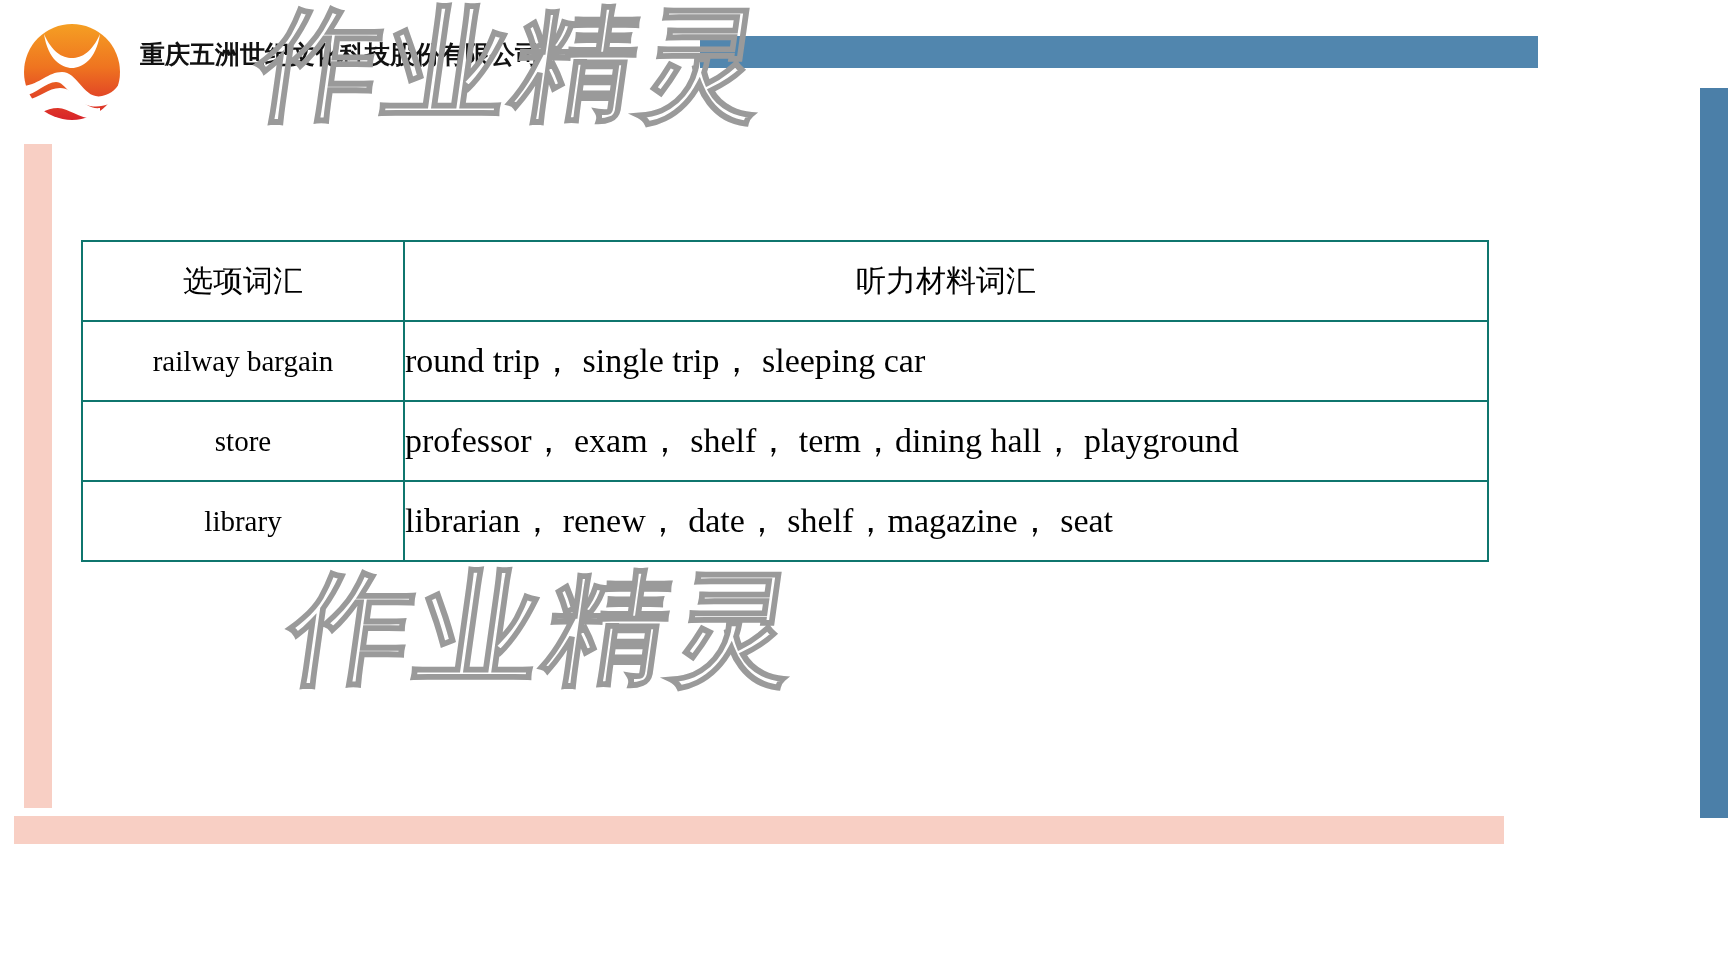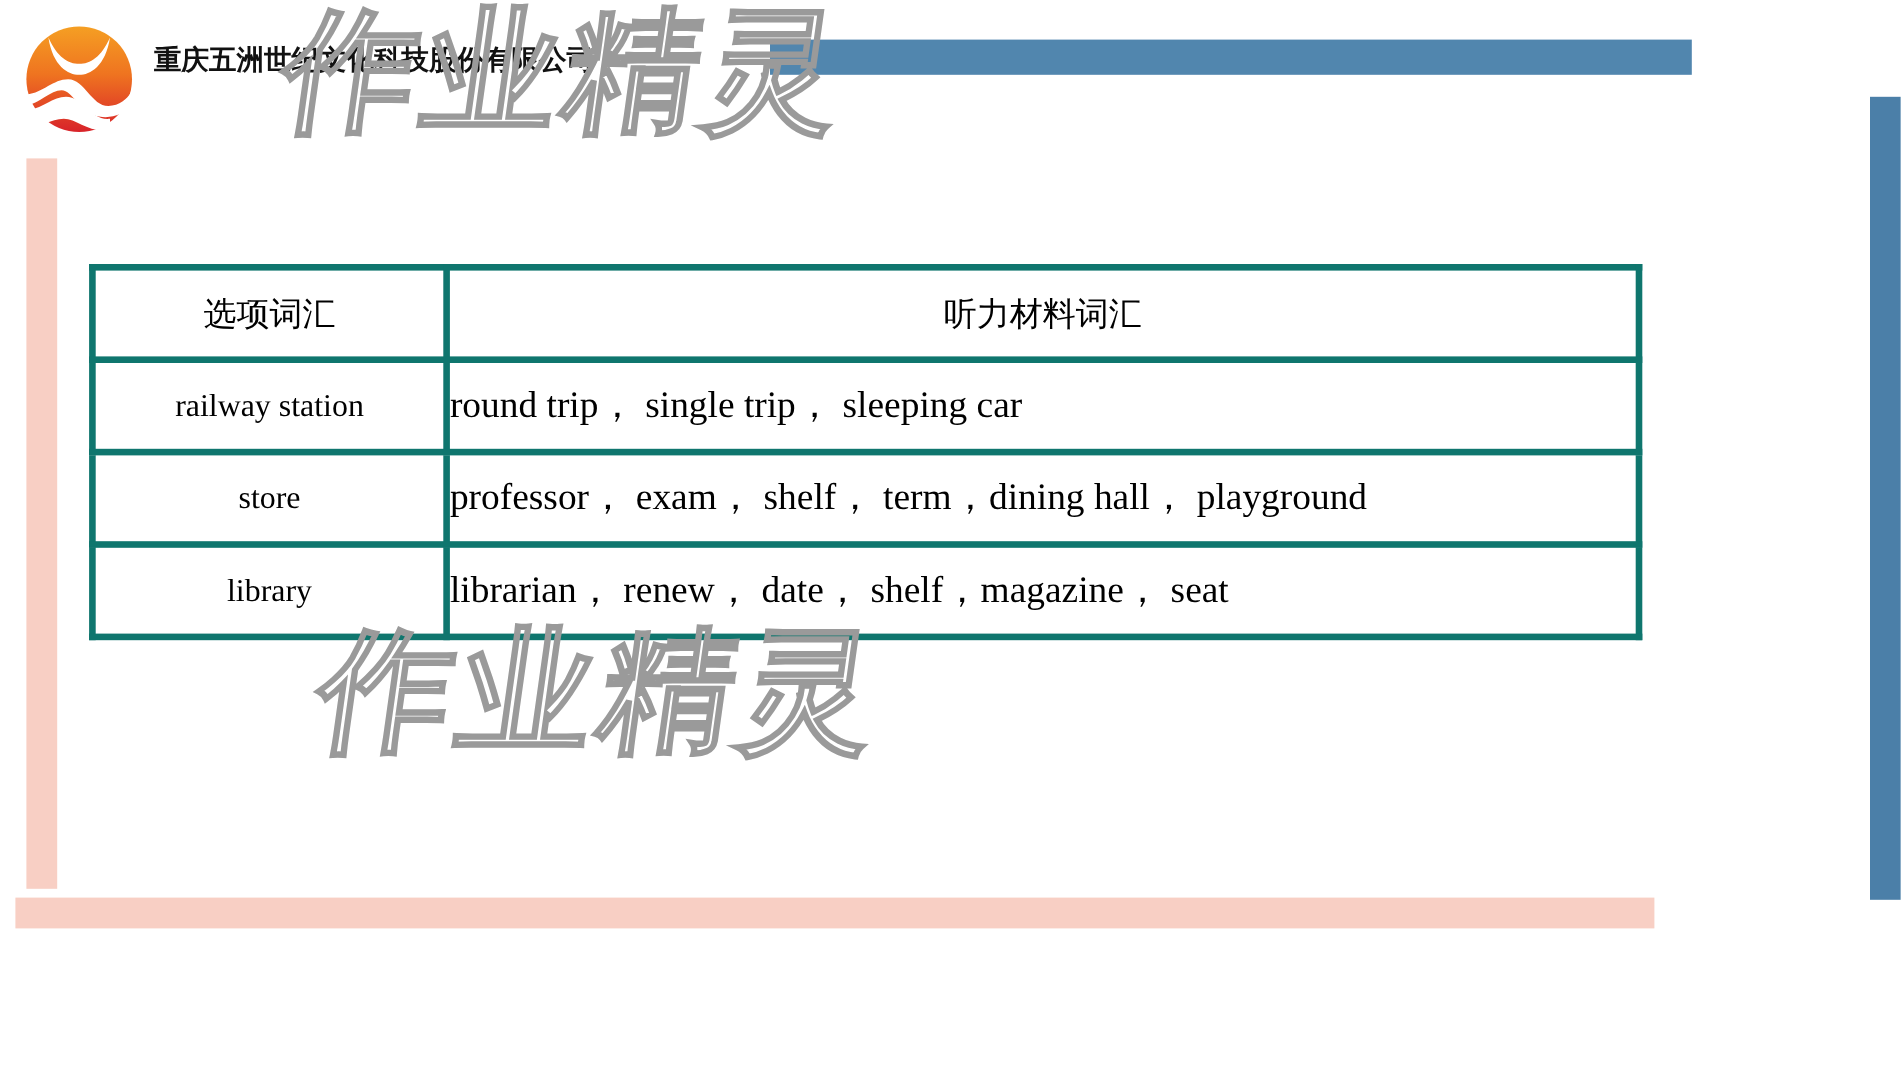--- a/index.html
+++ b/index.html
@@ -79,21 +79,21 @@
   
   .vocab-table {
     position: absolute;
     left: 81px;
     top: 240px;
     width: 1406px;
     border-collapse: collapse;
     table-layout: fixed;
   }
   .vocab-table td {
-    border: 6px solid #0f766e;
+    border: 2px solid #0f766e;
     padding: 0;
     vertical-align: middle;
     color: #000000;
   }
   .col-option { width: 322px; }
   .col-material { width: 1084px; }
 
   .th-cell {
     text-align: center;
     font-family: "DejaVu Sans", "Liberation Sans", sans-serif;
@@ -183,21 +183,21 @@
     <colgroup>
       <col class="col-option">
       <col class="col-material">
     </colgroup>
     <tbody>
       <tr>
         <td class="th-cell">选项词汇</td>
         <td class="th-cell">听力材料词汇</td>
       </tr>
       <tr class="row-railway">
-        <td class="opt-cell">railway station</td>
+        <td class="opt-cell">railway bargain</td>
         <td class="mat-cell">
           <span class="mat-line">round trip，  single trip，  sleeping car</span>
         </td>
       </tr>
       <tr class="row-school">
         <td class="opt-cell">store</td>
         <td class="mat-cell">
           <span class="mat-line">professor，  exam，  shelf，  term，dining hall，  playground</span>
         </td>
       </tr>

